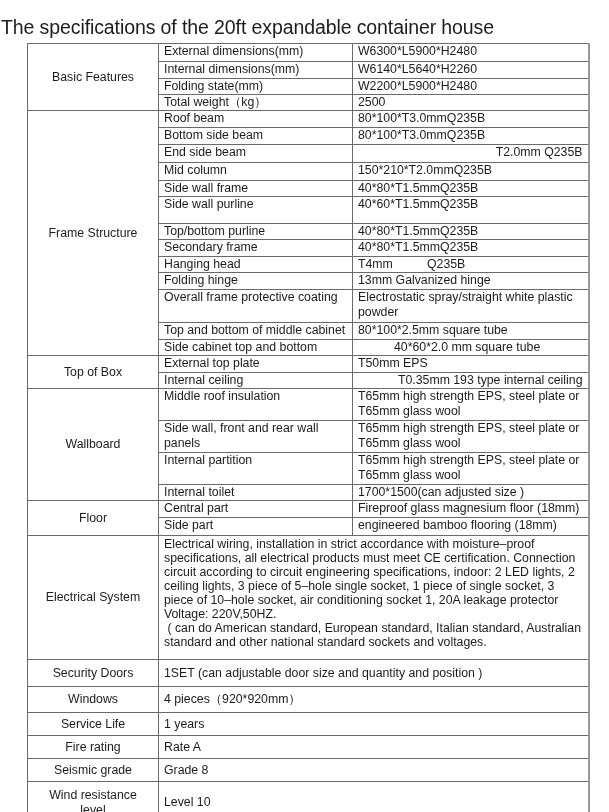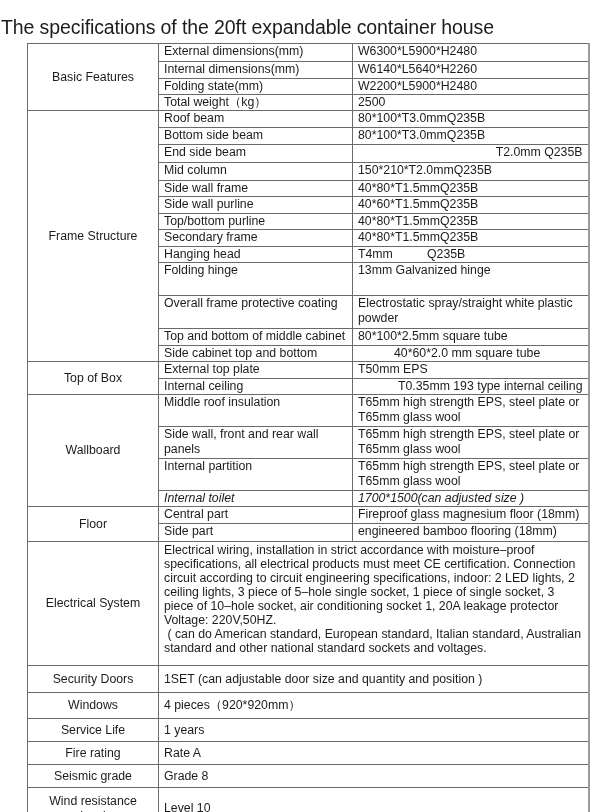--- a/index.html
+++ b/index.html
@@ -62,37 +62,37 @@
         <td class="right-edge" style="white-space: pre-wrap; text-align: right;">T2.0mm Q235B</td>
       </tr>
       <tr style="height: 18px;">
         <td>Mid column</td>
         <td class="right-edge" style="white-space: pre-wrap;">150*210*T2.0mmQ235B</td>
       </tr>
       <tr style="height: 16px;">
         <td>Side wall frame</td>
         <td class="right-edge" style="white-space: pre-wrap;">40*80*T1.5mmQ235B</td>
       </tr>
-      <tr style="height: 17px;">
+      <tr style="height: 27px;">
         <td>Side wall purline</td>
         <td class="right-edge" style="white-space: pre-wrap;">40*60*T1.5mmQ235B</td>
       </tr>
       <tr style="height: 16px;">
         <td>Top/bottom purline</td>
         <td class="right-edge" style="white-space: pre-wrap;">40*80*T1.5mmQ235B</td>
       </tr>
       <tr style="height: 17px;">
         <td>Secondary frame</td>
         <td class="right-edge" style="white-space: pre-wrap;">40*80*T1.5mmQ235B</td>
       </tr>
       <tr style="height: 16px;">
         <td>Hanging head</td>
         <td class="right-edge" style="white-space: pre-wrap;">T4mm          Q235B</td>
       </tr>
-      <tr style="height: 33px;">
+      <tr style="height: 17px;">
         <td>Folding hinge</td>
         <td class="right-edge" style="white-space: pre-wrap;">13mm Galvanized hinge</td>
       </tr>
       <tr style="height: 33px;">
         <td>Overall frame protective coating</td>
         <td class="right-edge" style="white-space: pre-wrap;">Electrostatic spray/straight white plastic powder</td>
       </tr>
       <tr style="height: 17px; margin-top: 11px;">
         <td>Top and bottom of middle cabinet</td>
         <td class="right-edge" style="white-space: pre-wrap;">80*100*2.5mm square tube</td>
@@ -116,21 +116,21 @@
         <td class="right-edge" style="white-space: pre-wrap;">T65mm high strength EPS, steel plate or T65mm glass wool</td>
       </tr>
       <tr style="height: 32px;">
         <td>Side wall, front and rear wall panels</td>
         <td class="right-edge" style="white-space: pre-wrap;">T65mm high strength EPS, steel plate or T65mm glass wool</td>
       </tr>
       <tr style="height: 32px;">
         <td>Internal partition</td>
         <td class="right-edge" style="white-space: pre-wrap;">T65mm high strength EPS, steel plate or T65mm glass wool</td>
       </tr>
-      <tr style="height: 16px; font-style: italic;">
+      <tr style="height: 16px;">
         <td>Internal toilet</td>
         <td class="right-edge" style="white-space: pre-wrap;">1700*1500(can adjusted size )</td>
       </tr>
       <tr style="height: 17px;">
         <td class="cat" rowspan="2">Floor</td>
         <td>Central part</td>
         <td class="right-edge" style="white-space: pre-wrap;">Fireproof glass magnesium floor (18mm)</td>
       </tr>
       <tr style="height: 18px; margin-top: 12px;">
         <td>Side part</td>

